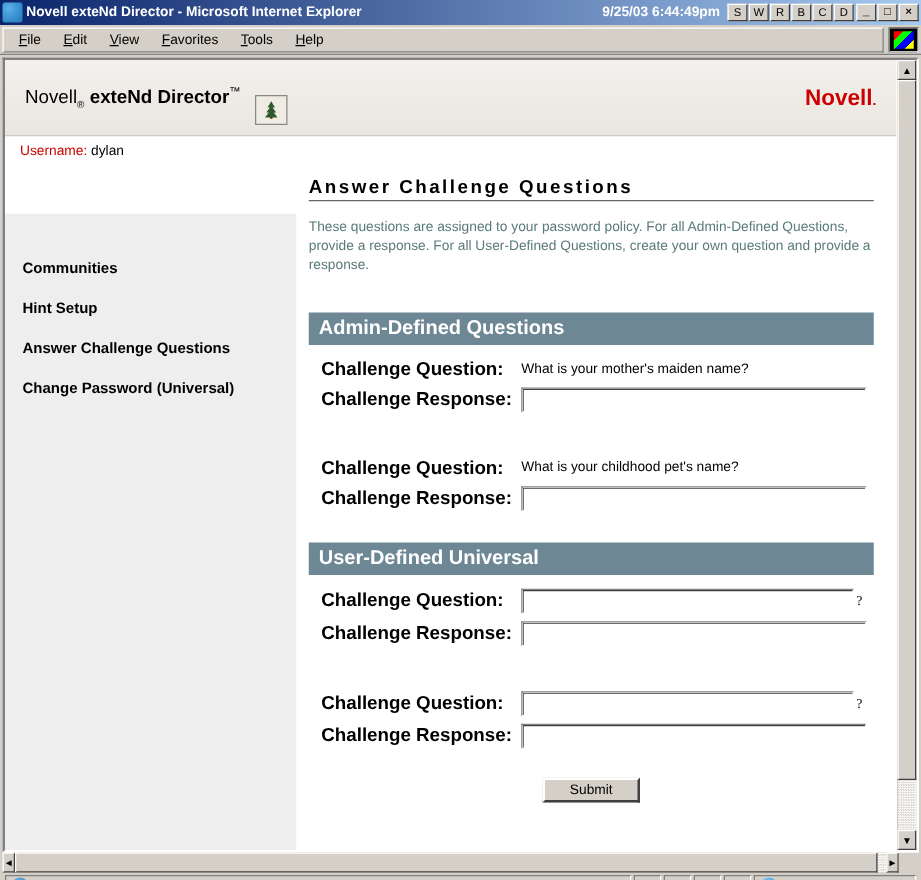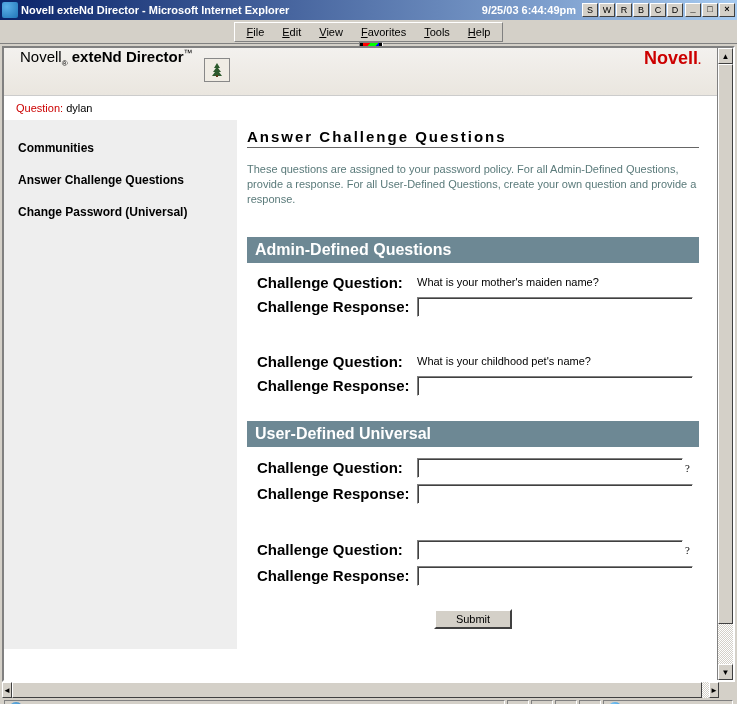--- a/index.html
+++ b/index.html
@@ -37,21 +37,20 @@
   color: #000; cursor: pointer;
 }
 .titlebar-btn.sys { font-family: "Courier New", monospace; font-weight: bold; }
 .menubar {
   background: #d4d0c8;
   height: 24px;
   display: flex;
   align-items: center;
   padding: 2px 2px;
   border-bottom: 1px solid #808080;
-  flex-direction: column;
 }
 .menubar-inner {
   display: flex;
   gap: 2px;
   border: 1px solid; border-color: #fff #808080 #808080 #fff;
   padding: 1px 4px;
   flex: 1;
   height: 20px;
   align-items: center;
 }
@@ -79,23 +78,24 @@
   position: relative;
   display: flex;
 }
 .page {
   flex: 1;
   overflow: auto;
   background: #fff;
 }
 .brand-header {
   background: linear-gradient(to bottom, #f3f1ee, #eae6df);
-  height: 48px;
+  height: 61px;
   border-bottom: 1px solid #ccc;
   display: flex;
+  align-items: center;
   padding: 0 16px;
   position: relative;
 }
 .brand-title {
   font-family: Verdana, Arial, sans-serif;
   font-size: 15px;
   color: #000;
 }
 .brand-title .thin { font-weight: normal; }
 .brand-title .bold { font-weight: bold; }
@@ -122,22 +122,23 @@
   padding: 6px 12px;
   font-size: 11px;
 }
 .username-bar .label { color: #cc0000; }
 .body-cols {
   display: flex;
 }
 .sidebar {
   width: 247px;
   background: #eeeeee;
-  padding: 12px 0 300px 0;
+  padding: 27px 0 300px 0;
   min-height: 520px;
+  margin-top: 38px;
 }
 .sidebar-item {
   padding: 9px 14px;
   font-weight: bold;
   font-size: 12px;
   color: #000;
   cursor: pointer;
   font-family: Arial, sans-serif;
 }
 .main {
@@ -331,27 +332,28 @@
             <path d="M8 1 L11 6 H9 L12 10 H10 L13 14 H3 L6 10 H4 L7 6 H5 Z" fill="#2d5a2d"></path>
             <rect x="7" y="13" width="2" height="2" fill="#5a3a1a"></rect>
           </svg>
       </div>
       <div class="brand-logo">
         <span>Novell</span><span class="dot">.</span>
       </div>
     </div>
 
     <div class="username-bar">
-      <span class="label">Question:</span>
+      <span class="label">Username:</span>
       <span>dylan</span>
     </div>
 
     <div class="body-cols">
       <div class="sidebar">
         <div class="sidebar-item">Communities</div>
+        <div class="sidebar-item">Hint Setup</div>
         <div class="sidebar-item">Answer Challenge Questions</div>
         <div class="sidebar-item">Change Password (Universal)</div>
       </div>
 
       <div class="main">
         <div class="page-title">Answer Challenge Questions</div>
         <div class="intro">These questions are assigned to your password policy. For all Admin-Defined Questions, provide a response. For all User-Defined Questions, create your own question and provide a response.</div>
 
         <div class="section-hdr">Admin-Defined Questions</div>
         <div class="qa-block">

